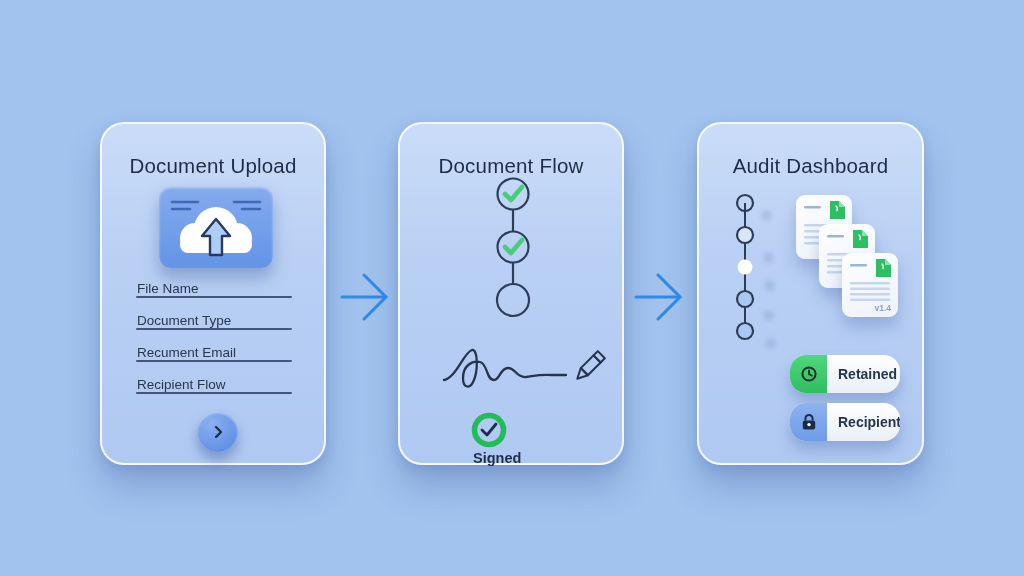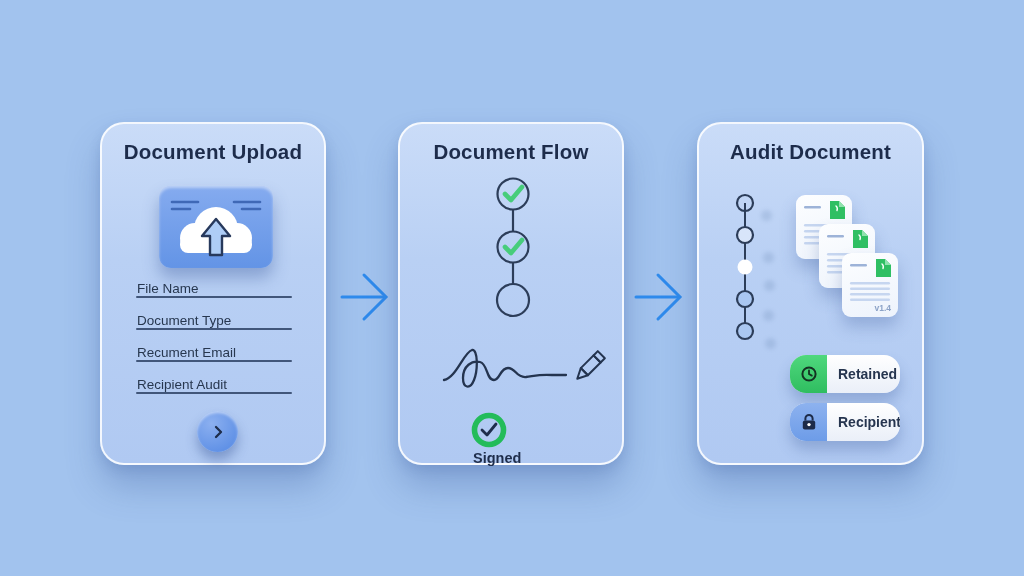--- a/index.html
+++ b/index.html
@@ -10,22 +10,22 @@
   }
   .card {
     position:absolute; top:122px; width:226px; height:343px;
     border-radius:24px;
     background:linear-gradient(180deg,#cadcf8 0%,#b9d0f4 40%,#b0c9f2 100%);
     border:2px solid rgba(255,255,255,0.85);
     box-shadow:0 22px 34px rgba(56,88,156,0.30), 0 5px 12px rgba(56,88,156,0.16);
     box-sizing:border-box;
   }
   .card-title {
-    margin-top:16px; text-align:center;
-    font-size:20.5px; font-weight:700; color:#1d2c4b; letter-spacing:0.2px;
+    margin-top:30px; text-align:center;
+    font-size:20.5px; font-weight:400; color:#1d2c4b; letter-spacing:0.2px;
   }
   
   .upload-icon {
     position:absolute; left:57px; top:62px; width:114px; height:82px;
     border-radius:12px;
     background:linear-gradient(180deg,#85abef 0%,#6394e6 100%);
     box-shadow:0 10px 16px rgba(47,78,146,0.35), inset 0 2px 3px rgba(255,255,255,0.45);
   }
   .fields { position:absolute; left:34px; right:32px; top:142px; }
   .field { position:relative; height:32px; font-size:13.5px; color:#27374f; }
@@ -103,21 +103,21 @@
       <div class="field">
         <span>File Name</span>
       </div>
       <div class="field">
         <span>Document Type</span>
       </div>
       <div class="field">
         <span>Recument Email</span>
       </div>
       <div class="field">
-        <span>Recipient Audit</span>
+        <span>Recipient Flow</span>
       </div>
     </div>
 
     <div class="next-btn">
       <svg width="16" height="18" viewBox="0 0 16 18">
         <polyline points="6,4 11,9 6,14" fill="none" stroke="#1e2d4b" stroke-width="2.3" stroke-linecap="round" stroke-linejoin="round"></polyline>
       </svg>
     </div>
   </div>
 
@@ -170,21 +170,21 @@
   </div>
 
   <svg class="arrow" style="left:632px; top:272px;" width="52" height="50" viewBox="0 0 52 50">
     <g fill="none" stroke="#2e8aec" stroke-width="3" stroke-linecap="round">
       <path d="M4 25 H46"></path>
         <path d="M26 3 L48 25 L26 47"></path>
     </g>
   </svg>
 
   <div class="card" style="left:697px; width:227px;">
-    <div class="card-title">Audit Document</div>
+    <div class="card-title">Audit Dashboard</div>
 
     <div class="timeline">
       <svg width="30" height="152" viewBox="0 0 30 152">
         <line x1="12" y1="11" x2="12" y2="139" stroke="#2c3d59" stroke-width="2"></line>
         <circle cx="12" cy="11" r="8" fill="none" stroke="#2c3d59" stroke-width="2.2"></circle>
         <circle cx="12" cy="43" r="8" fill="#d8e5fa" stroke="#2c3d59" stroke-width="2.2"></circle>
         <circle cx="12" cy="75" r="7.5" fill="#ffffff"></circle>
         <circle cx="12" cy="107" r="8" fill="#aac7f1" stroke="#2c3d59" stroke-width="2.2"></circle>
         <circle cx="12" cy="139" r="8" fill="#aac7f1" stroke="#2c3d59" stroke-width="2.2"></circle>
       </svg>

